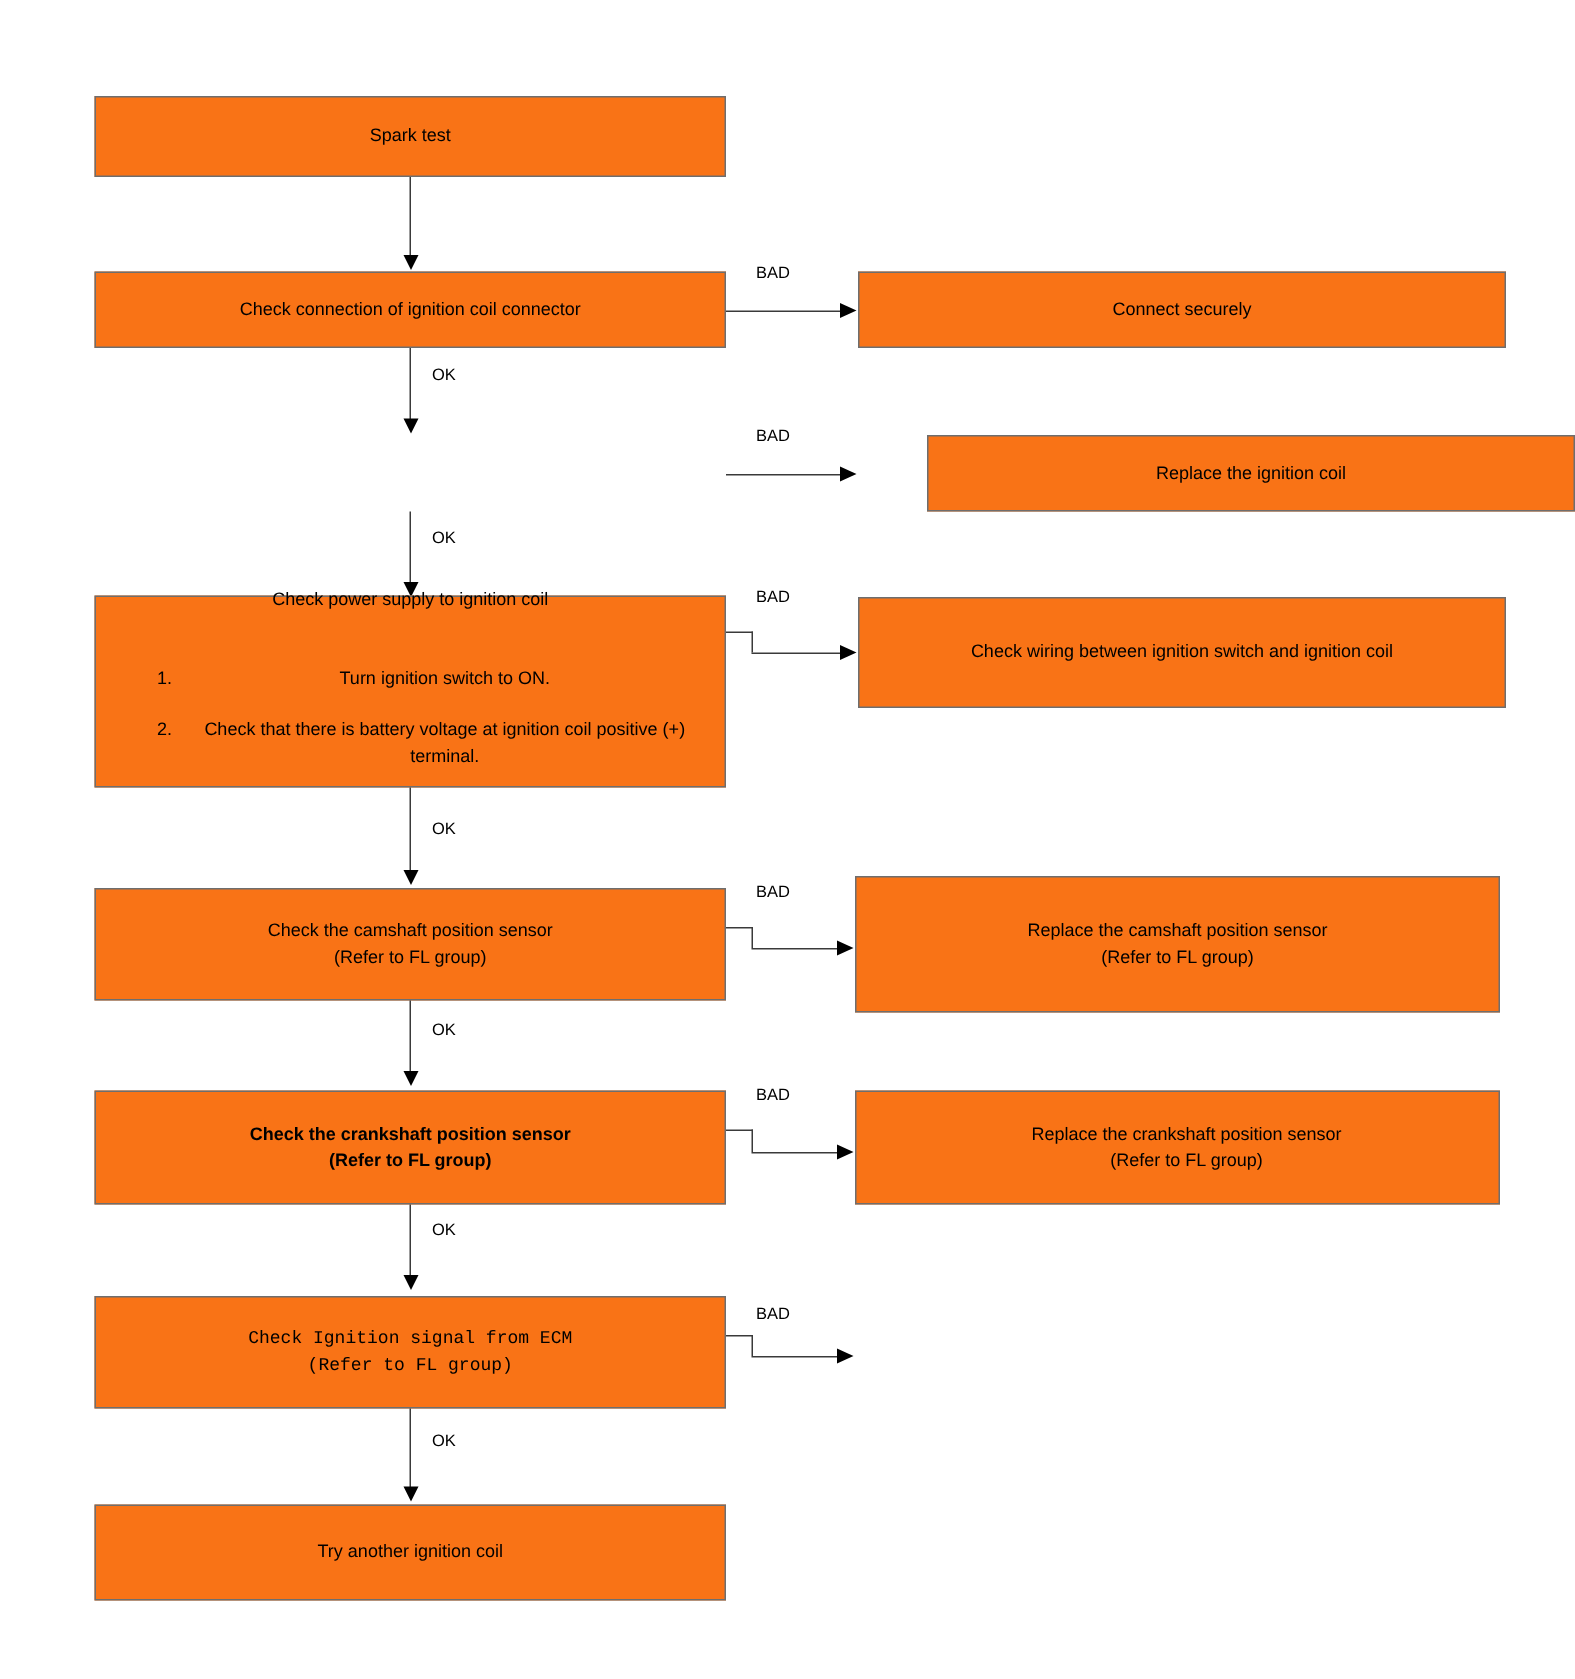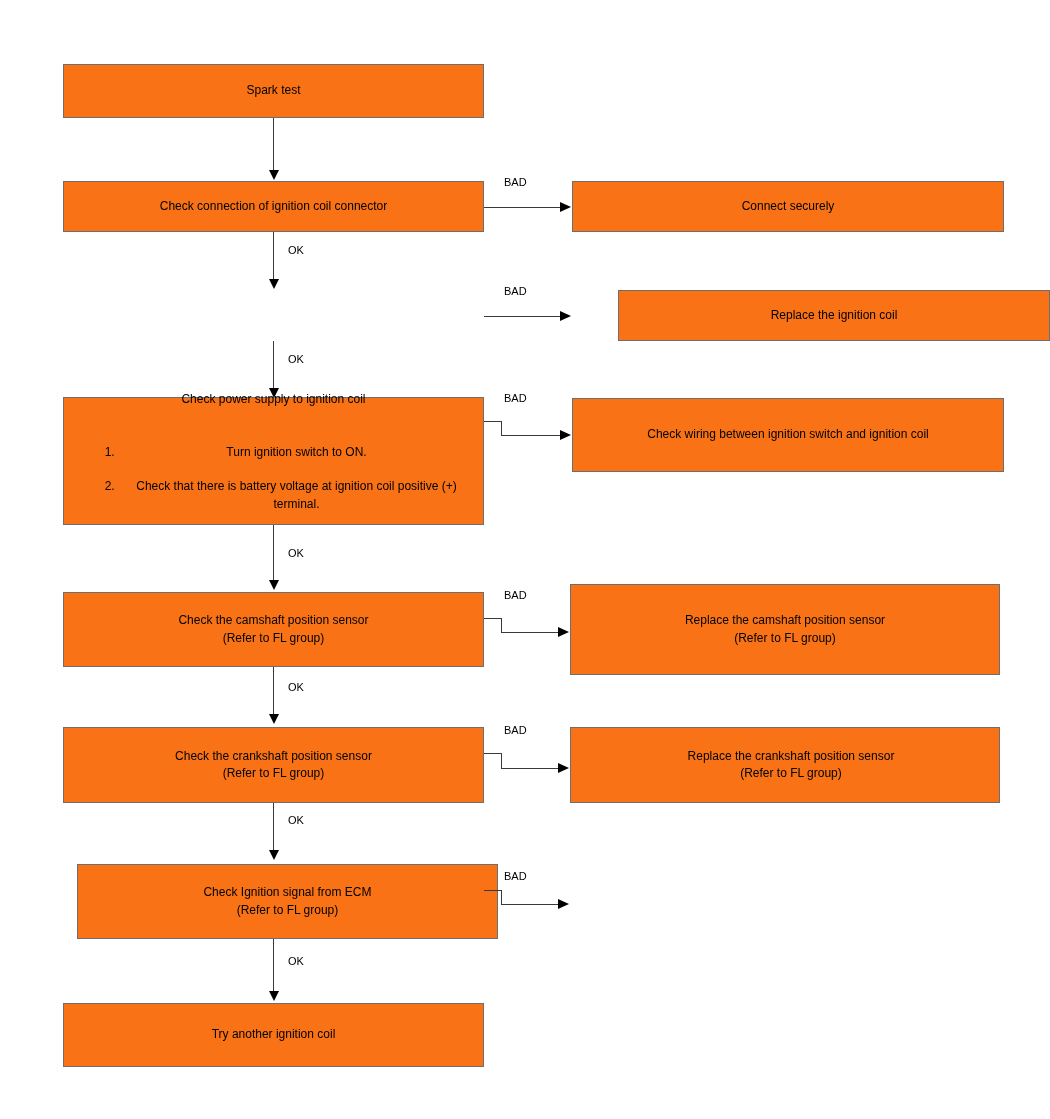--- a/index.html
+++ b/index.html
@@ -146,38 +146,38 @@
   <div class="arrow-right" style="left:558px; top:627px;"></div>
   <div class="elabel" style="left:504px; top:589px;">BAD</div>
   <div class="node center" style="left:570px; top:584px; width:430px; height:91px;">
     <span class="txt">Replace the camshaft position sensor
 (Refer to FL group)</span>
   </div>
   <div class="vline" style="left:273px; top:667px; height:48px;"></div>
   <div class="arrow-down" style="left:269px; top:714px;"></div>
   <div class="elabel" style="left:288px; top:681px;">OK</div>
 
-  <div class="node center" style="left:63px; top:727px; width:421px; height:76px;">
+  <div class="node center" style="left:63px; top:727px; width:421px; height:76px;font-weight:bold;">
     <span class="txt">Check the crankshaft position sensor
 (Refer to FL group)</span>
   </div>
   <div class="hline" style="left:484px; top:753px; width:18px;"></div>
   <div class="vline" style="left:501px; top:753px; height:15px;"></div>
   <div class="hline" style="left:501px; top:768px; width:59px;"></div>
   <div class="arrow-right" style="left:558px; top:763px;"></div>
   <div class="elabel" style="left:504px; top:724px;">BAD</div>
   <div class="node center" style="left:570px; top:727px; width:430px; height:76px;padding-left:12px;">
     <span class="txt">Replace the crankshaft position sensor
 (Refer to FL group)</span>
   </div>
   <div class="vline" style="left:273px; top:803px; height:48px;"></div>
   <div class="arrow-down" style="left:269px; top:850px;"></div>
   <div class="elabel" style="left:288px; top:814px;">OK</div>
 
-  <div class="node center" style="left:77px; top:864px; width:421px; height:75px;">
+  <div class="node center" style="left:63px; top:864px; width:421px; height:75px;font-family:Liberation Mono, monospace;">
     <span class="txt">Check Ignition signal from ECM
 (Refer to FL group)</span>
   </div>
   <div class="hline" style="left:484px; top:890px; width:18px;"></div>
   <div class="vline" style="left:501px; top:890px; height:14px;"></div>
   <div class="hline" style="left:501px; top:904px; width:59px;"></div>
   <div class="arrow-right" style="left:558px; top:899px;"></div>
   <div class="elabel" style="left:504px; top:870px;">BAD</div>
   <div class="vline" style="left:273px; top:939px; height:53px;"></div>
   <div class="arrow-down" style="left:269px; top:991px;"></div>

